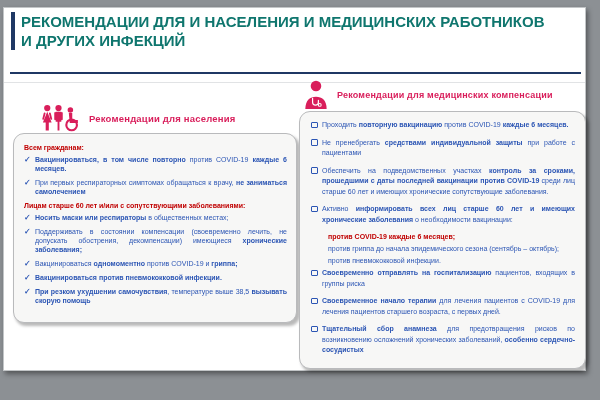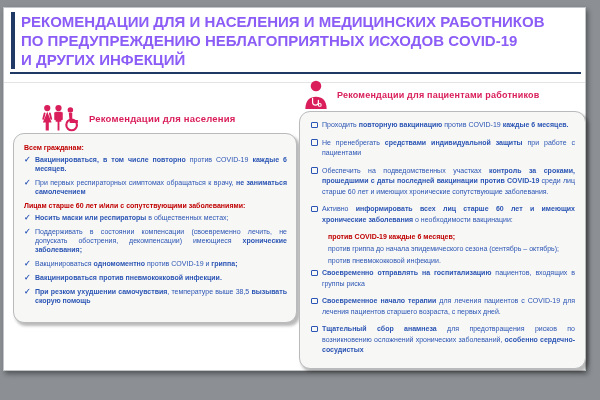--- a/index.html
+++ b/index.html
@@ -13,21 +13,21 @@
     background:#ffffff;border:1px solid #c2c5c7;
     box-shadow:2px 3px 5px rgba(0,0,0,0.40);
     box-sizing:border-box;
   }
   
   .title-block{
     position:absolute;left:7px;top:4px;width:566px;
     border-left:4px solid #1F3864;padding-left:6px;
   }
   .title-line{
-    color:#8b5cf6;font-weight:bold;font-size:15px;line-height:19px;
+    color:#0f766e;font-weight:bold;font-size:15px;line-height:19px;
     letter-spacing:0px;white-space:nowrap;
   }
   .title-rule{
     position:absolute;left:6px;right:4px;top:64px;height:0;
     border-top:2px solid #1F3864;
   }
   .title-shadow{
     position:absolute;left:0;right:0;top:74px;height:1px;background:#e1e3e5;
   }
   
@@ -73,21 +73,20 @@
   .icon-svg{display:block;}
 </style>
 </head>
 <body>
 
 <div class="stage">
   <div class="slide">
 
     <div class="title-block">
       <div class="title-line">РЕКОМЕНДАЦИИ ДЛЯ И НАСЕЛЕНИЯ И МЕДИЦИНСКИХ РАБОТНИКОВ</div>
-      <div class="title-line">ПО ПРЕДУПРЕЖДЕНИЮ НЕБЛАГОПРИЯТНЫХ ИСХОДОВ COVID-19</div>
       <div class="title-line">И ДРУГИХ ИНФЕКЦИЙ</div>
     </div>
     <div class="title-rule"></div>
     <div class="title-shadow"></div>
 
     <div class="section-header hdr-left">
       <span>
         <svg class="icon-svg" width="40" height="28" viewBox="0 0 64 44">
           <g fill="#D91E5B">
             <circle cx="10" cy="6" r="5"></circle>
@@ -144,21 +143,21 @@
 
     <div class="section-header hdr-right">
       <span>
         <svg class="icon-svg" width="26" height="29" viewBox="0 0 30 34">
           <circle cx="15" cy="7" r="6.2" fill="#D91E5B"></circle>
           <path d="M2.5 34 C2.5 23.5 8 19.5 15 19.5 C22 19.5 27.5 23.5 27.5 34 Z" fill="#D91E5B"></path>
           <path d="M11 21.5 v4.5 a3.4 3.4 0 0 0 6.8 0 v-2" stroke="#ffffff" stroke-width="1.4" fill="none" stroke-linecap="round"></path>
           <circle cx="19.4" cy="29.2" r="1.7" fill="none" stroke="#ffffff" stroke-width="1.2"></circle>
         </svg>
       </span>
-      <span class="hdr-text">Рекомендации для пациентами работников</span>
+      <span class="hdr-text">Рекомендации для медицинских компенсации</span>
     </div>
 
     <div class="round-box box-right">
       <div>
           <div class="li-row">
             <span class="li-bullet"><span class="sq"></span></span>
             <span class="li-text"><span class="seg-r">Проходить </span><span class="seg-b">повторную вакцинацию</span><span class="seg-r"> против COVID-19 </span><span class="seg-b">каждые 6 месяцев.</span></span>
           </div>
           <div class="li-row">
             <span class="li-bullet"><span class="sq"></span></span>

